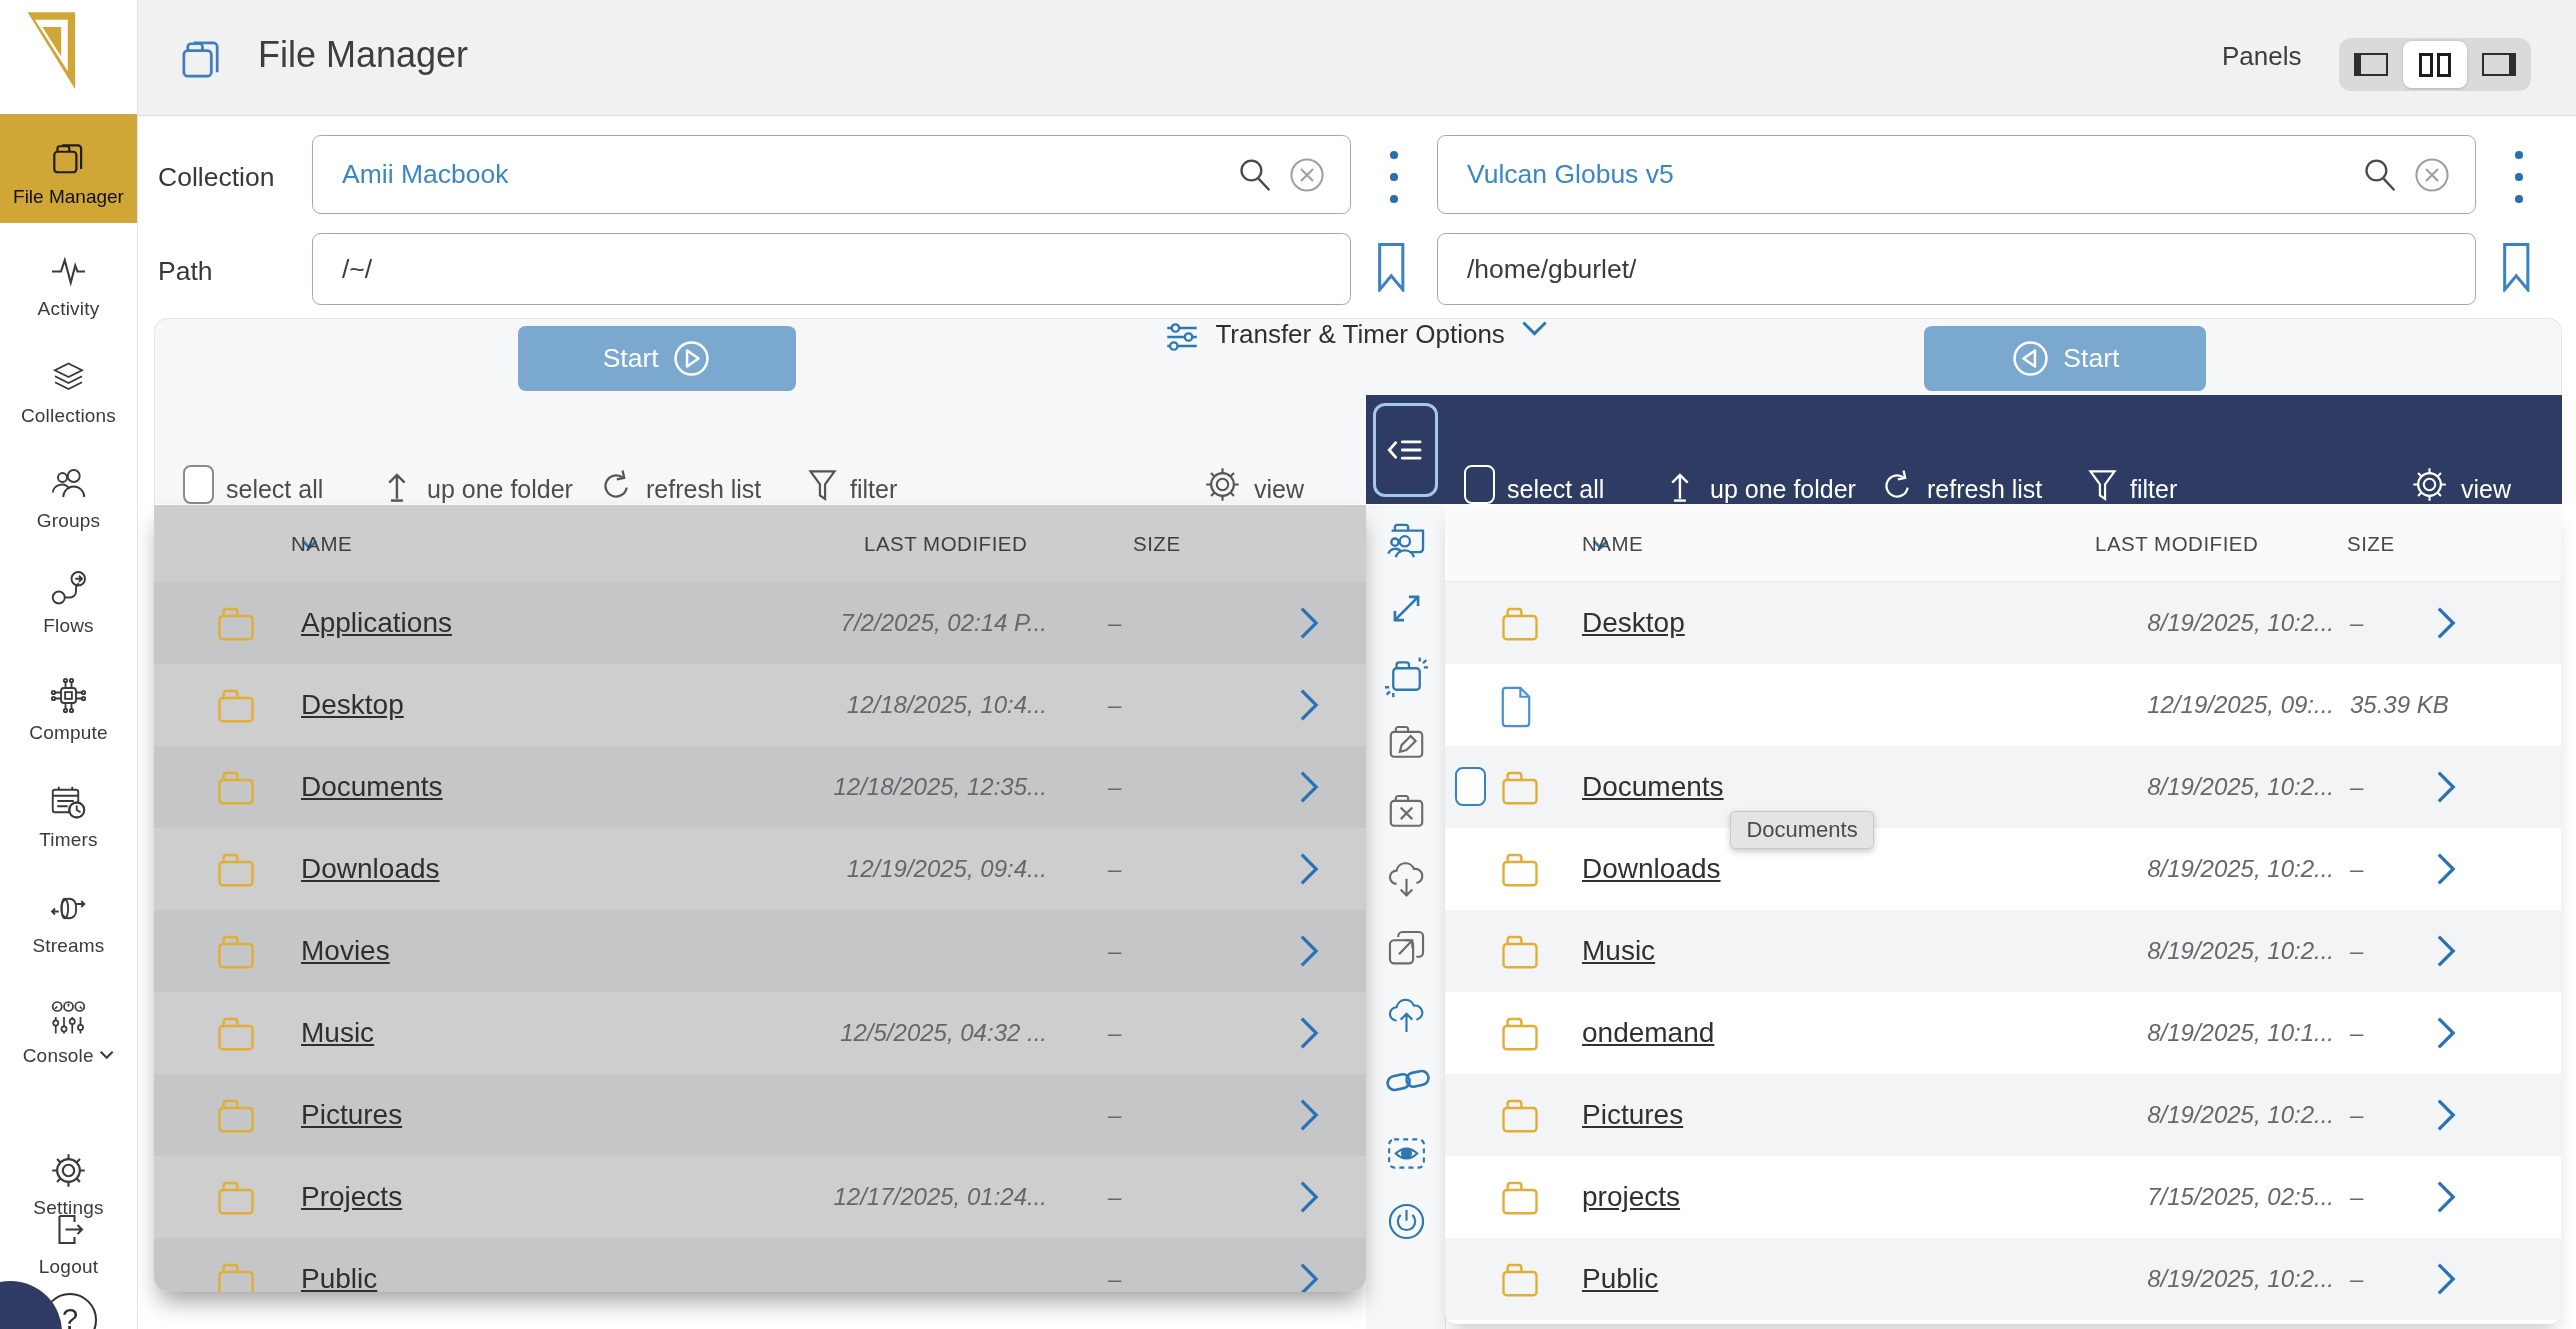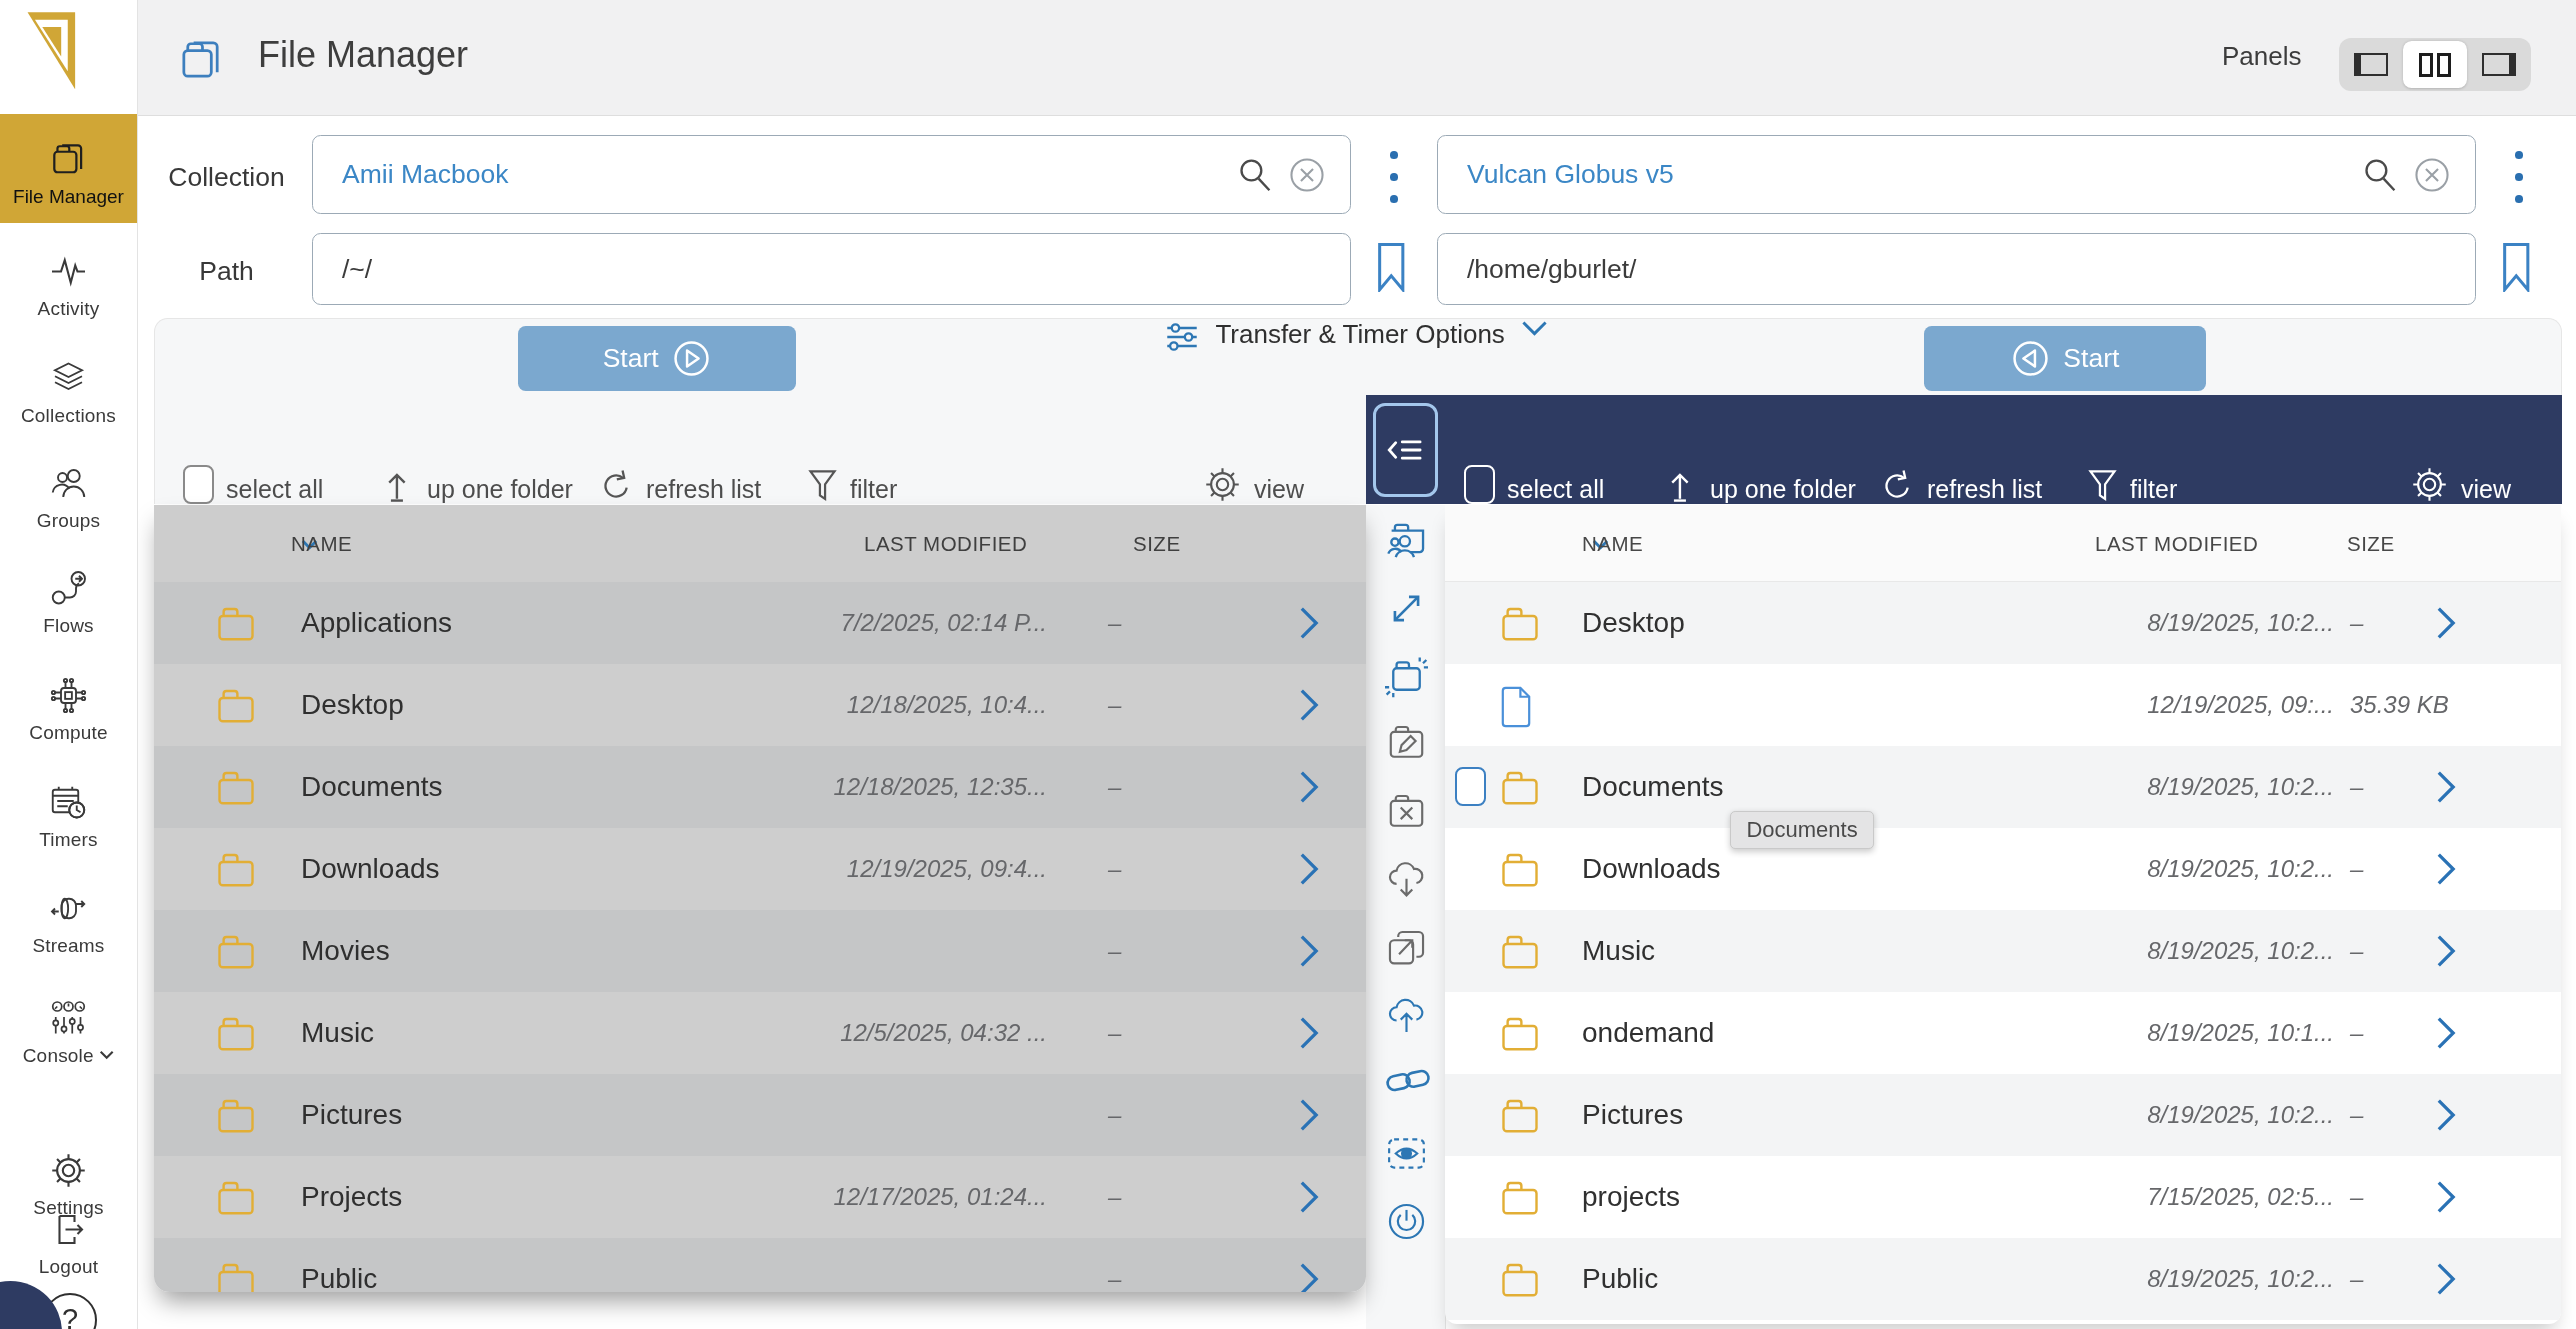--- a/index.html
+++ b/index.html
@@ -30,21 +30,21 @@
   #panels-group{left:2202px;top:38px;width:192px;height:53px;background:#dadada;border-radius:12px;display:flex;align-items:stretch;}
   .panel-btn{flex:1;display:flex;align-items:center;justify-content:center;cursor:pointer;}
   .panel-btn.selected{background:#fff;border-radius:8.6px;margin:3.4px 0;box-shadow:0 0.9px 2.6px rgba(0,0,0,.18);}
   .pb-rect{width:34px;height:23px;border:2.6px solid #2e2e2e;box-sizing:border-box;}
   .pb-rect.lt{border-left-width:7.7px;}
   .pb-rect.rt{border-right-width:7.7px;}
   .pb-split{display:flex;gap:3.4px;}
   .pb-split div{width:14.5px;height:24px;border:3px solid #1d1d1d;box-sizing:border-box;}
 
   
-  .fieldlabel{width:137px;text-align:center;font-size:26.5px;color:#383838;}
+  .fieldlabel{width:137px;text-align:left;font-size:26.5px;color:#383838;}
   .tbox{background:#fff;border:1.7px solid #9caab6;border-radius:8.6px;box-sizing:border-box;}
   .tbox .val{position:absolute;left:29px;top:0;bottom:0;display:flex;align-items:center;font-size:26.5px;}
   .val.blue{color:#3b87c6;}
   .val.dark{color:#3c3c3c;}
   .in-icon{position:absolute;top:50%;transform:translateY(-50%);}
   .dots{width:8.6px;}
   .dots i{display:block;width:7.7px;height:7.7px;border-radius:50%;background:#2a6fb0;margin:0 0 14.5px 0;}
   .dots i:last-child{margin-bottom:0;}
 
   
@@ -90,21 +90,21 @@
   #list-right .hname{left:137px;} #list-right .hmod{left:650px;} #list-right .hsize{left:902px;}
 
   .frow{position:relative;height:82px;cursor:pointer;}
   #list-left .frow{background:#c5c6c7;}
   #list-left .frow.alt{background:#cecece;}
   #list-right .frow{background:#f3f4f5;}
   #list-right .frow.alt{background:#ffffff;}
   .frow span{position:absolute;}
   .ric{top:20.5px;width:44px;height:41px;}
   #list-left .ric{left:60px;} #list-right .ric{left:53px;}
-  .rname{top:0;height:82px;line-height:82px;font-size:28px;}
+  .rname{top:0;height:82px;line-height:82px;font-size:28px;text-decoration:underline;}
   #list-left .rname{left:147px;color:#2f2f2f;}
   #list-right .rname{left:137px;color:#303030;}
   .rdate{top:0;height:82px;line-height:82px;font-size:24px;font-style:italic;color:#66676a;text-align:right;width:299px;}
   #list-left .rdate{left:594px;} #list-right .rdate{left:590px;}
   .rsize{top:0;height:82px;line-height:82px;font-size:24px;font-style:italic;color:#66676a;}
   #list-left .rsize{left:954px;} #list-right .rsize{left:905px;}
   .rchev{top:23px;width:22px;height:36px;color:#2a72b5;}
   #list-left .rchev{left:1144px;} #list-right .rchev{left:990px;}
   .rowcheck{left:10.3px;top:21.4px;width:31px;height:39px;border:2.1px solid #3c80c2;border-radius:7.7px;background:#fff;box-sizing:border-box;}
 

